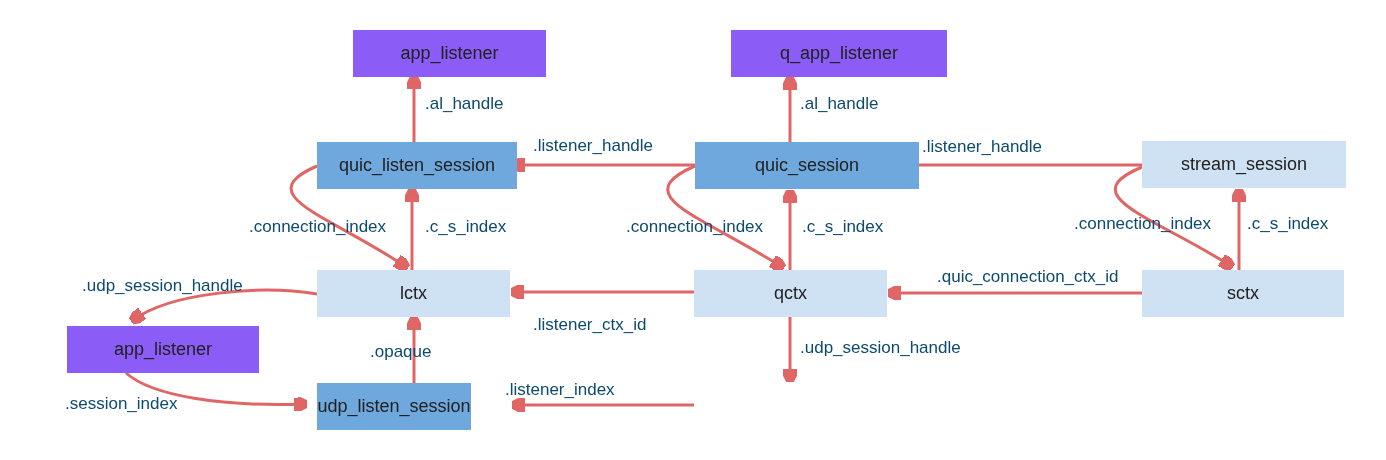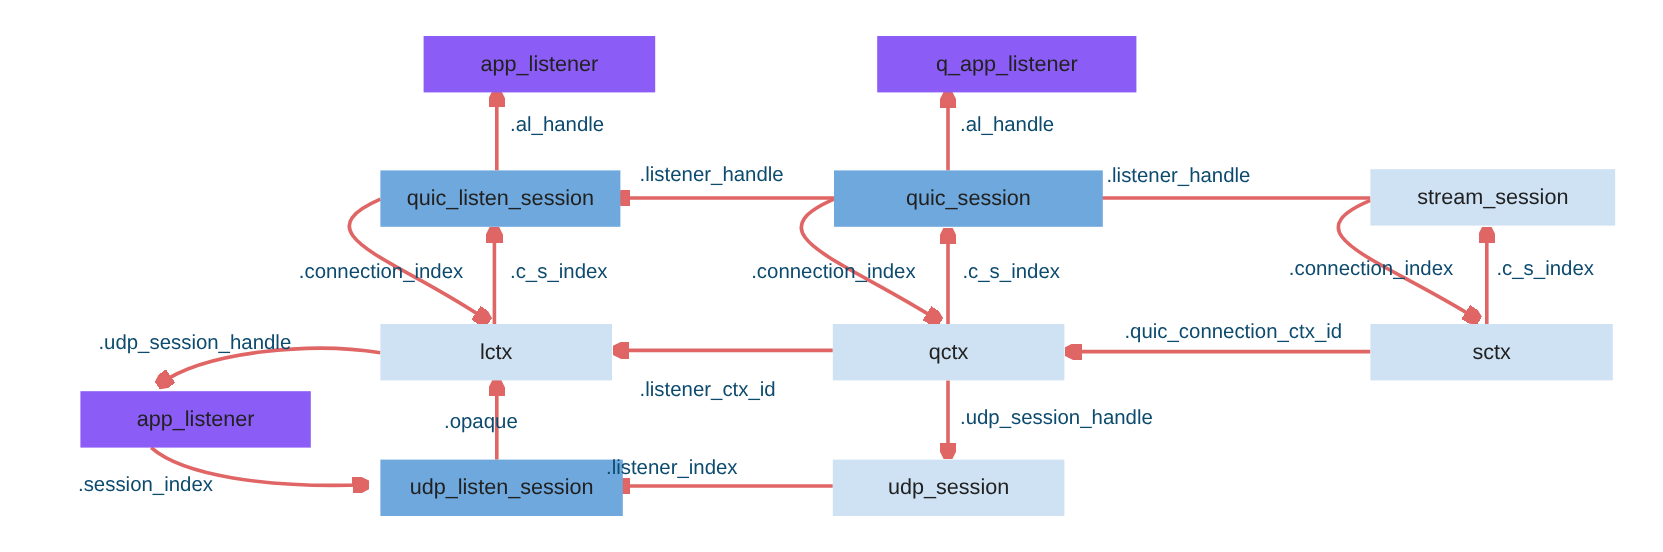--- a/index.html
+++ b/index.html
@@ -77,25 +77,22 @@
   </div>
   <div class="node node-light" style="left:694px;top:270px;width:193px;height:47px;">
     <span>qctx</span>
   </div>
   <div class="node node-light" style="left:1142px;top:270px;width:202px;height:47px;">
     <span>sctx</span>
   </div>
   <div class="node node-green" style="left:31px;top:326px;width:192px;height:47px;">
     <span>app_listener</span>
   </div>
-  <div class="node node-blue" style="left:317px;top:383px;width:202px;height:47px;">
+  <div class="node node-blue" style="left:317px;top:383px;width:154px;height:47px;">
     <span>udp_listen_session</span>
-  </div>
-  <div class="node node-light" style="left:694px;top:383px;width:193px;height:47px;">
-    <span>udp_session</span>
   </div>
 
   <span class="elabel" style="left:425px;top:94px;">.al_handle</span>
   <span class="elabel" style="left:800px;top:94px;">.al_handle</span>
   <span class="elabel" style="left:533px;top:136px;">.listener_handle</span>
   <span class="elabel" style="left:922px;top:137px;">.listener_handle</span>
   <span class="elabel" style="left:249px;top:217px;">.connection_index</span>
   <span class="elabel" style="left:425px;top:217px;">.c_s_index</span>
   <span class="elabel" style="left:626px;top:217px;">.connection_index</span>
   <span class="elabel" style="left:802px;top:217px;">.c_s_index</span>

